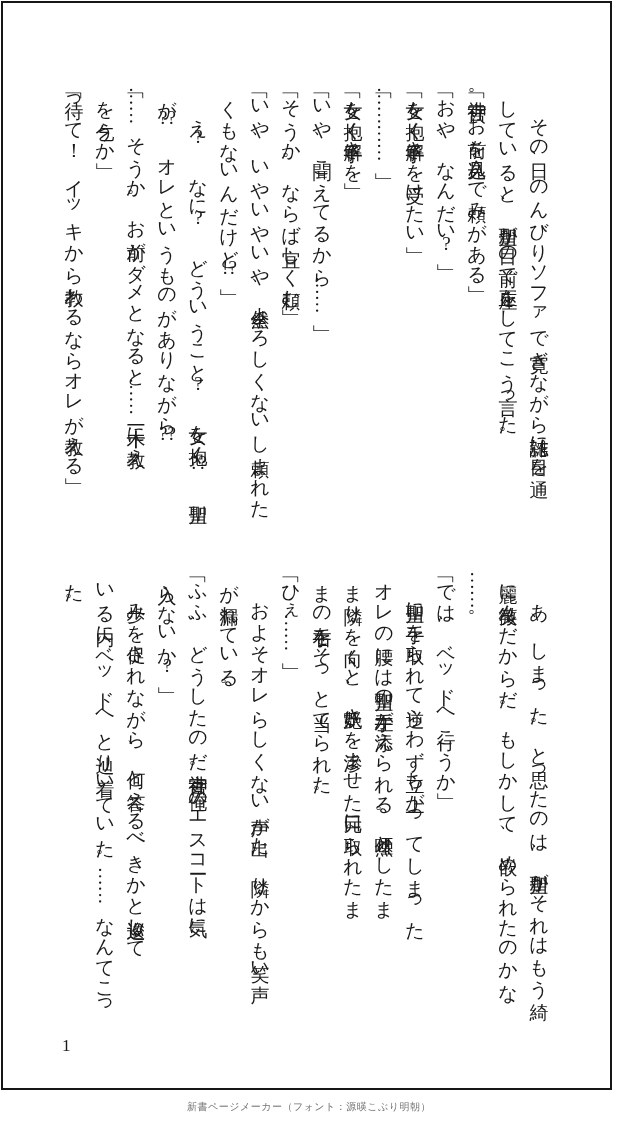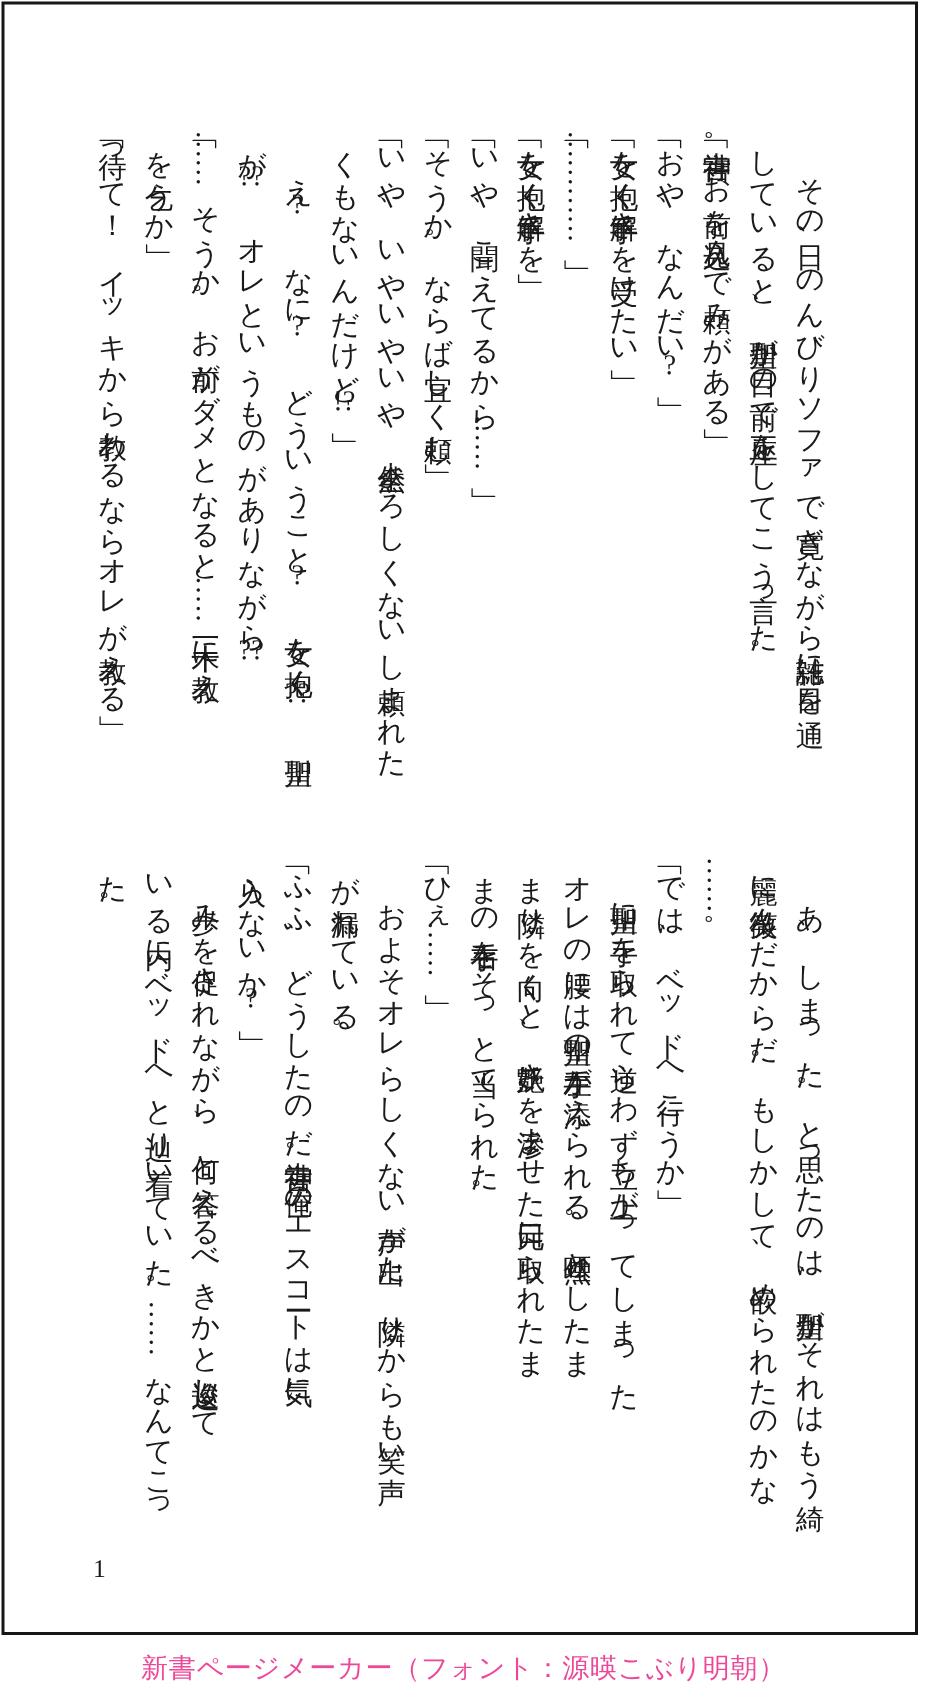--- a/index.html
+++ b/index.html
@@ -55,23 +55,23 @@
     top: 1033px;
     font-size: 17px;
     color: #1a1a1a;
   }
   .footer-caption {
     position: absolute;
     top: 1100px;
     left: 0;
     width: 618px;
     text-align: center;
-    font-size: 18px;
+    font-size: 10px;
     letter-spacing: 0.5px;
-    color: #ec4899;
+    color: #737373;
     font-family: Liberation Serif, serif;
   }
 </style>
 </head>
 <body>
 
 <div class="page-frame">
   <div class="vblock vblock-top">
       <div class="vline">　その日、のんびりソファで寛ぎながら雑誌に目を通</div>
       <div class="vline">していると、聖川が目の前で正座をしてこう言った。</div>

